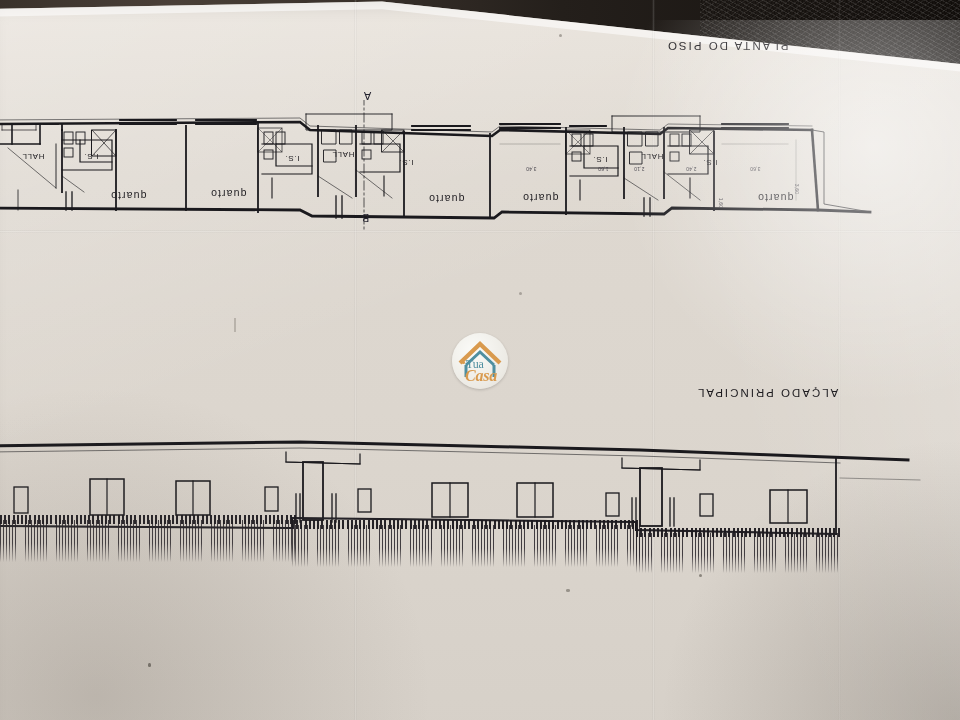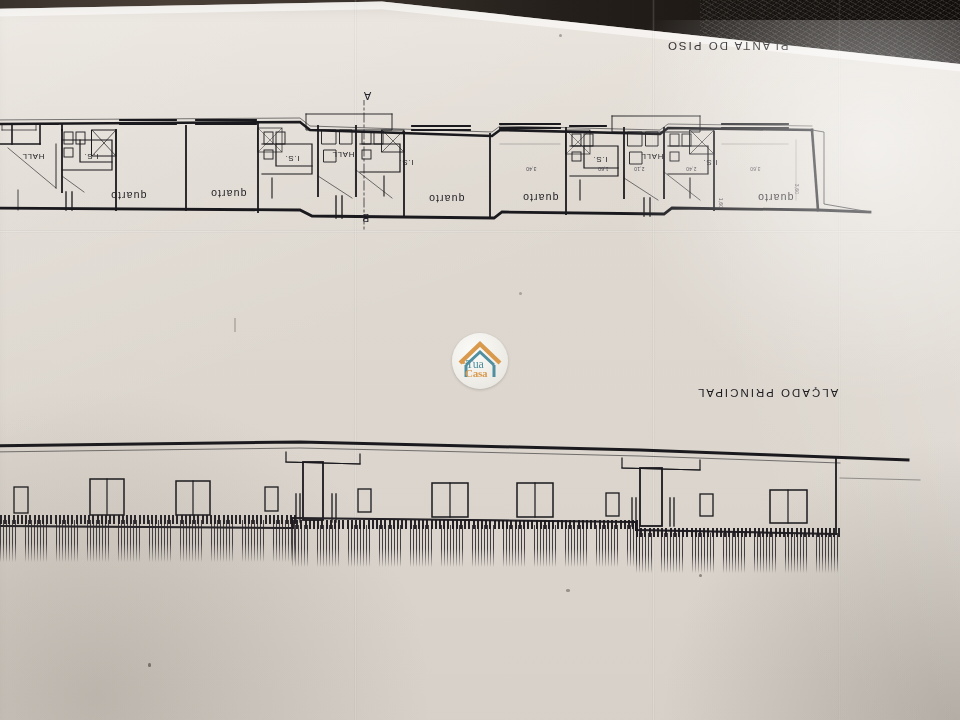--- a/index.html
+++ b/index.html
@@ -99,22 +99,22 @@
   #watermark{
     position:absolute;left:452px;top:333px;width:56px;height:56px;
     border-radius:50%;
     background:radial-gradient(circle at 38% 32%, #fbfbf8 0%, #eceae4 70%, #e2dfd8 100%);
     box-shadow:0 1px 3px rgba(0,0,0,.18);
     display:flex;align-items:center;justify-content:center;
     overflow:hidden;
   }
   #wm-text-tua{position:absolute;left:14px;top:24px;font-size:12px;color:#4f8fa0;
     font-family:"Liberation Serif",serif;font-weight:normal;letter-spacing:-.2px;}
-  #wm-text-casa{position:absolute;left:13px;top:34px;font-size:11px;color:#d99a4e;
-    font-family:"Liberation Serif",serif;font-weight:bold;letter-spacing:-.2px;}
+  #wm-text-casa{position:absolute;left:13px;top:34px;font-size:16px;color:#d99a4e;
+    font-family:"Liberation Serif",serif;font-weight:bold;letter-spacing:-.2px;font-style:italic;}
   #wm-dot{position:absolute;left:10px;top:28px;width:3px;height:3px;border-radius:50%;background:#d99a4e;}
   .blurwrap{filter:blur(.35px);}
 </style>
 </head>
 <body>
 
 <div id="stage">
 
   <div class="bg-dark"></div>
   <div class="bg-speckle"></div>

